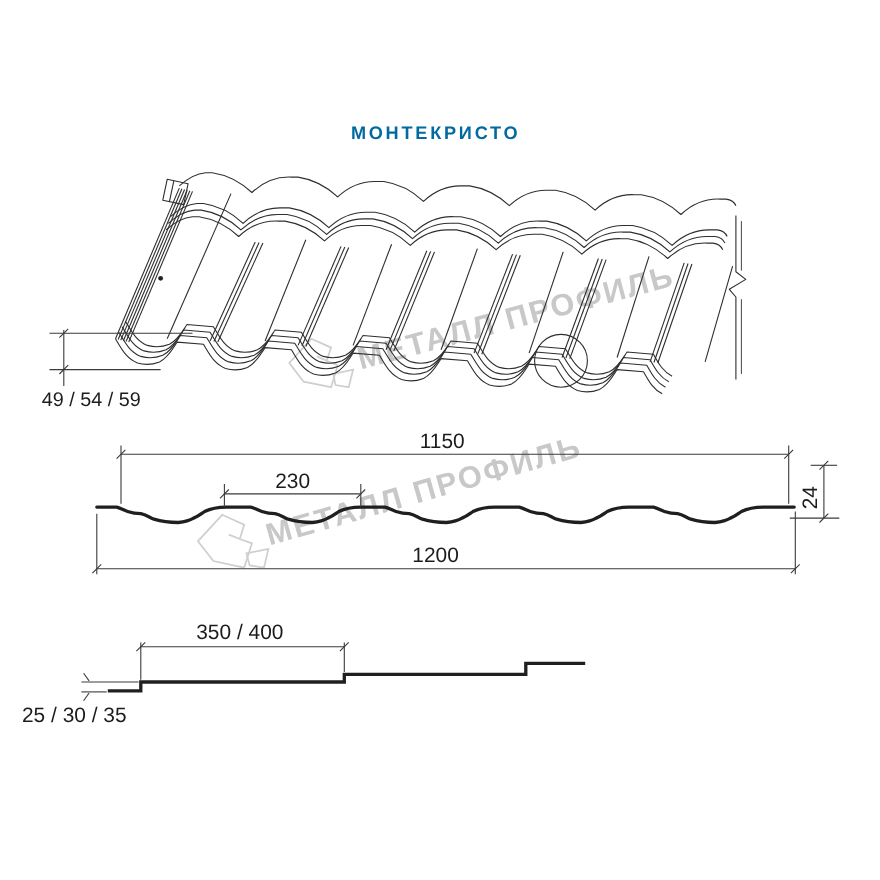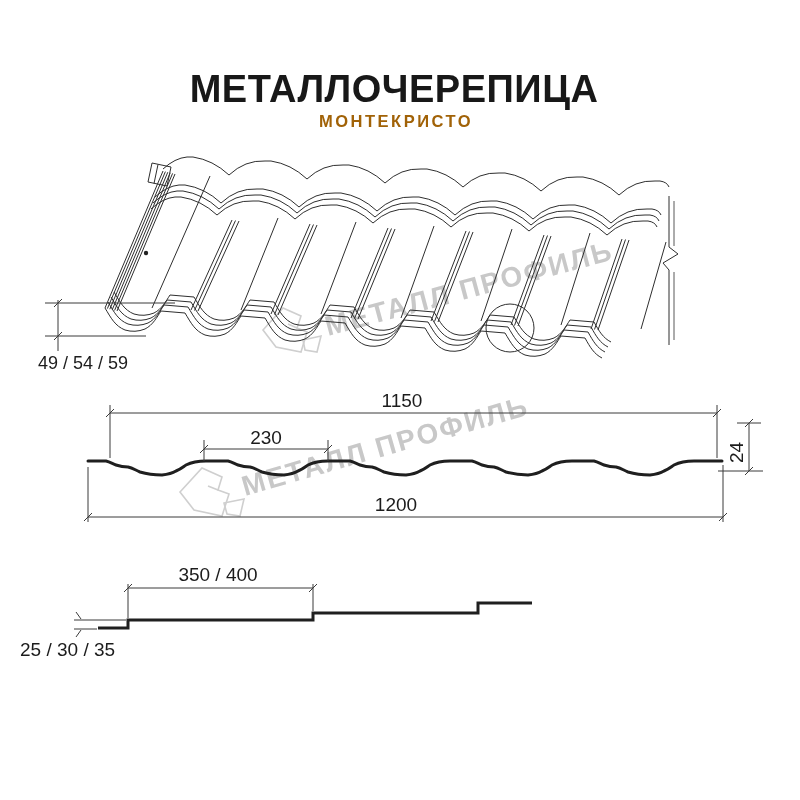--- a/index.html
+++ b/index.html
@@ -1,33 +1,32 @@
 <!DOCTYPE html>
 <html><head>
 <meta charset="utf-8">
 <style>
   html,body{margin:0;padding:0;background:#fff;}
   .page{position:relative;width:800px;height:800px;background:#fff;overflow:hidden;
         font-family:"Liberation Sans",sans-serif;color:#1c1c1c;}
   .title{position:absolute;left:0;top:68px;width:788px;text-align:center;
          font-size:38px;font-weight:700;letter-spacing:.5px;color:#181818;}
   .subtitle{position:absolute;left:0;top:112px;width:792px;text-align:center;
-            font-size:16.5px;font-weight:700;letter-spacing:2.5px;color:#a16207;}
+            font-size:16.5px;font-weight:700;letter-spacing:2.5px;color:#0369a1;}
   svg{position:absolute;left:0;top:0;}
   svg text{font-family:"Liberation Sans",sans-serif;fill:#1c1c1c;}
   .dim-txt{font-size:19px;}
   .dim-txt-sm{font-size:18px;}
   .wm-txt{font-size:28px;font-weight:700;letter-spacing:2px;fill:#c8c8c8;}
 </style>
 </head>
 <body>
 
 <div class="page">
 
-  <div class="title">МЕТАЛЛОЧЕРЕПИЦА</div>
   <div class="subtitle">МОНТЕКРИСТО</div>
 
   <svg width="800" height="800" viewBox="0 0 800 800">
 
     <g stroke="#cfcfcf" fill="none" stroke-width="1.6">
       <g>
         <path d="M263,330 L283,308 L301,316 L297,328 L307,332 L301,352 L276,347 Z"></path>
         <path d="M297,328 L288,324"></path>
         <path d="M303,340 L321,336 L317,352 L305,350 Z"></path>
       </g>

